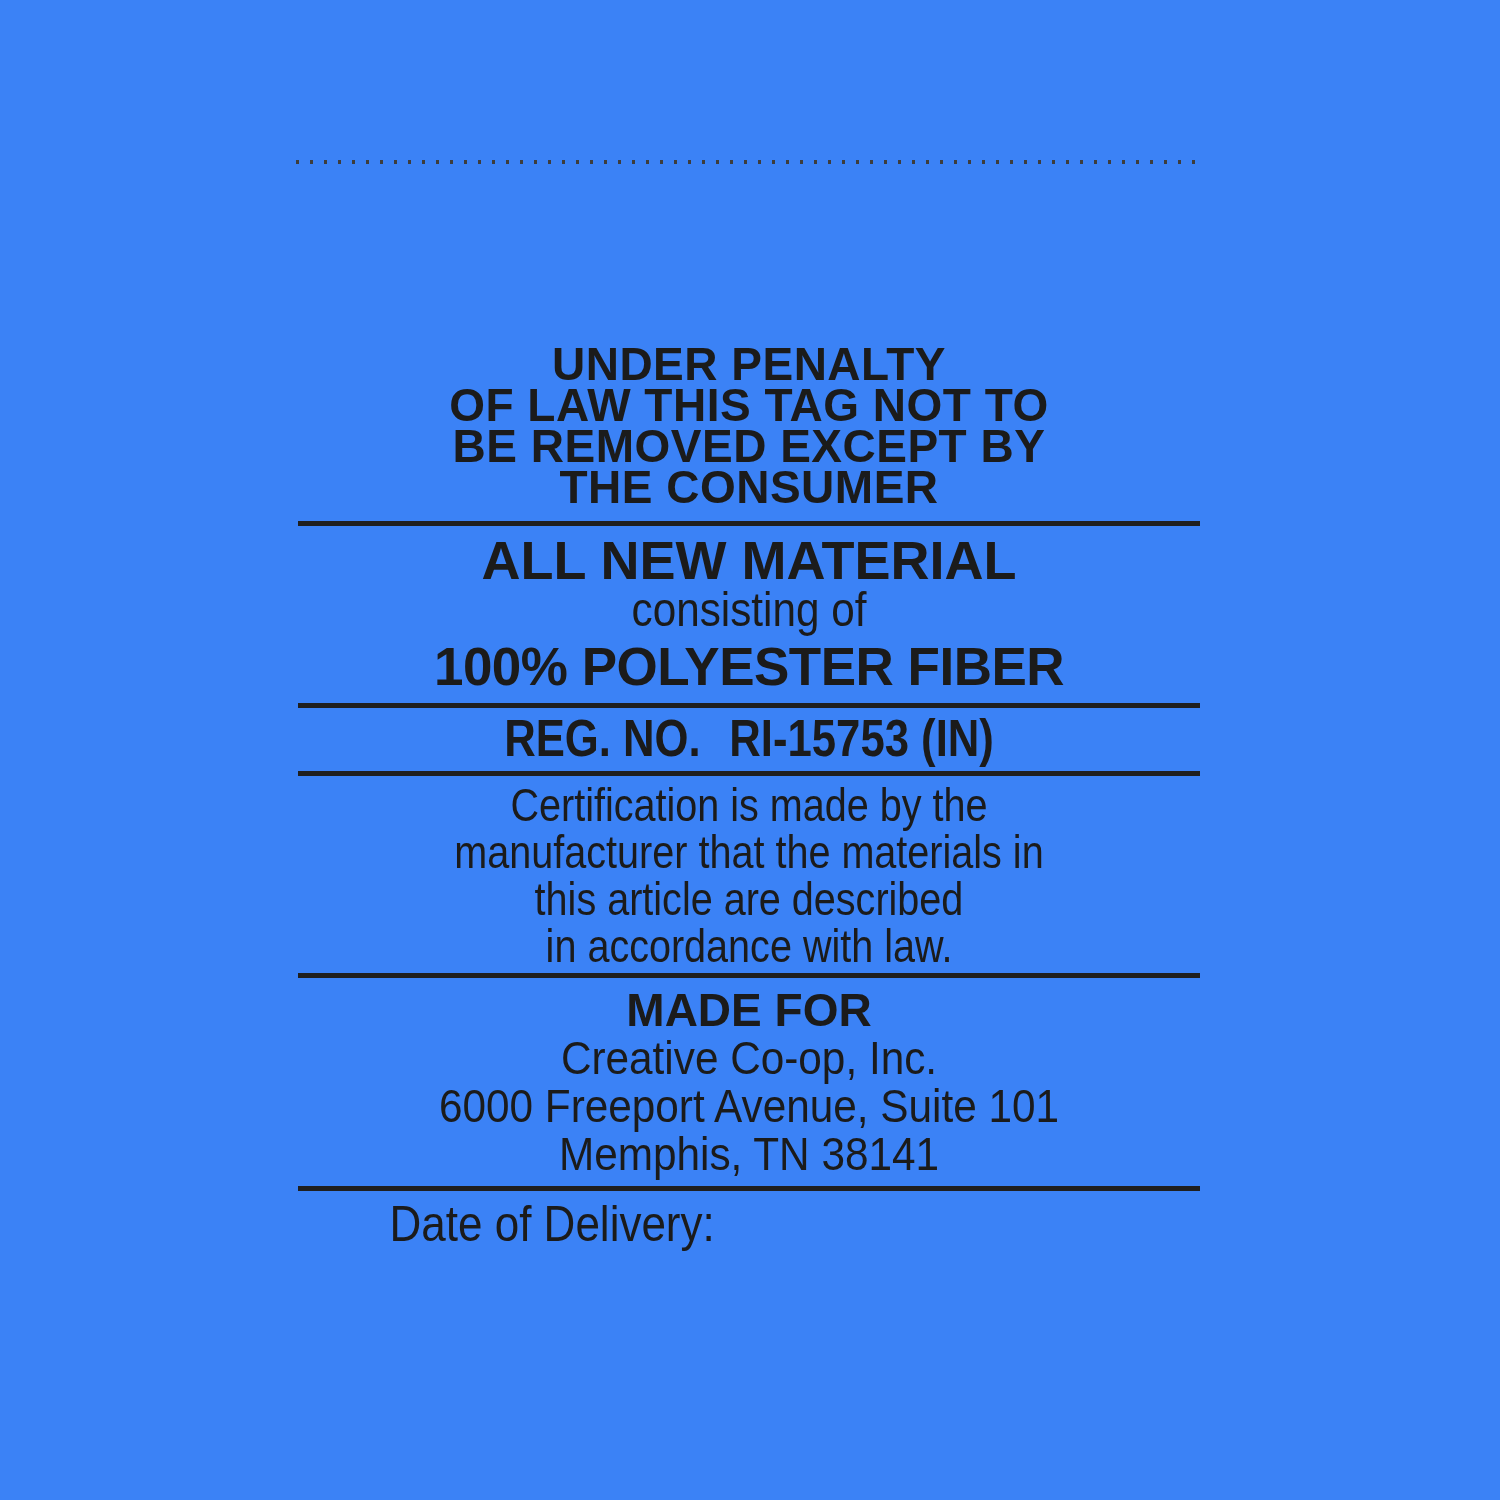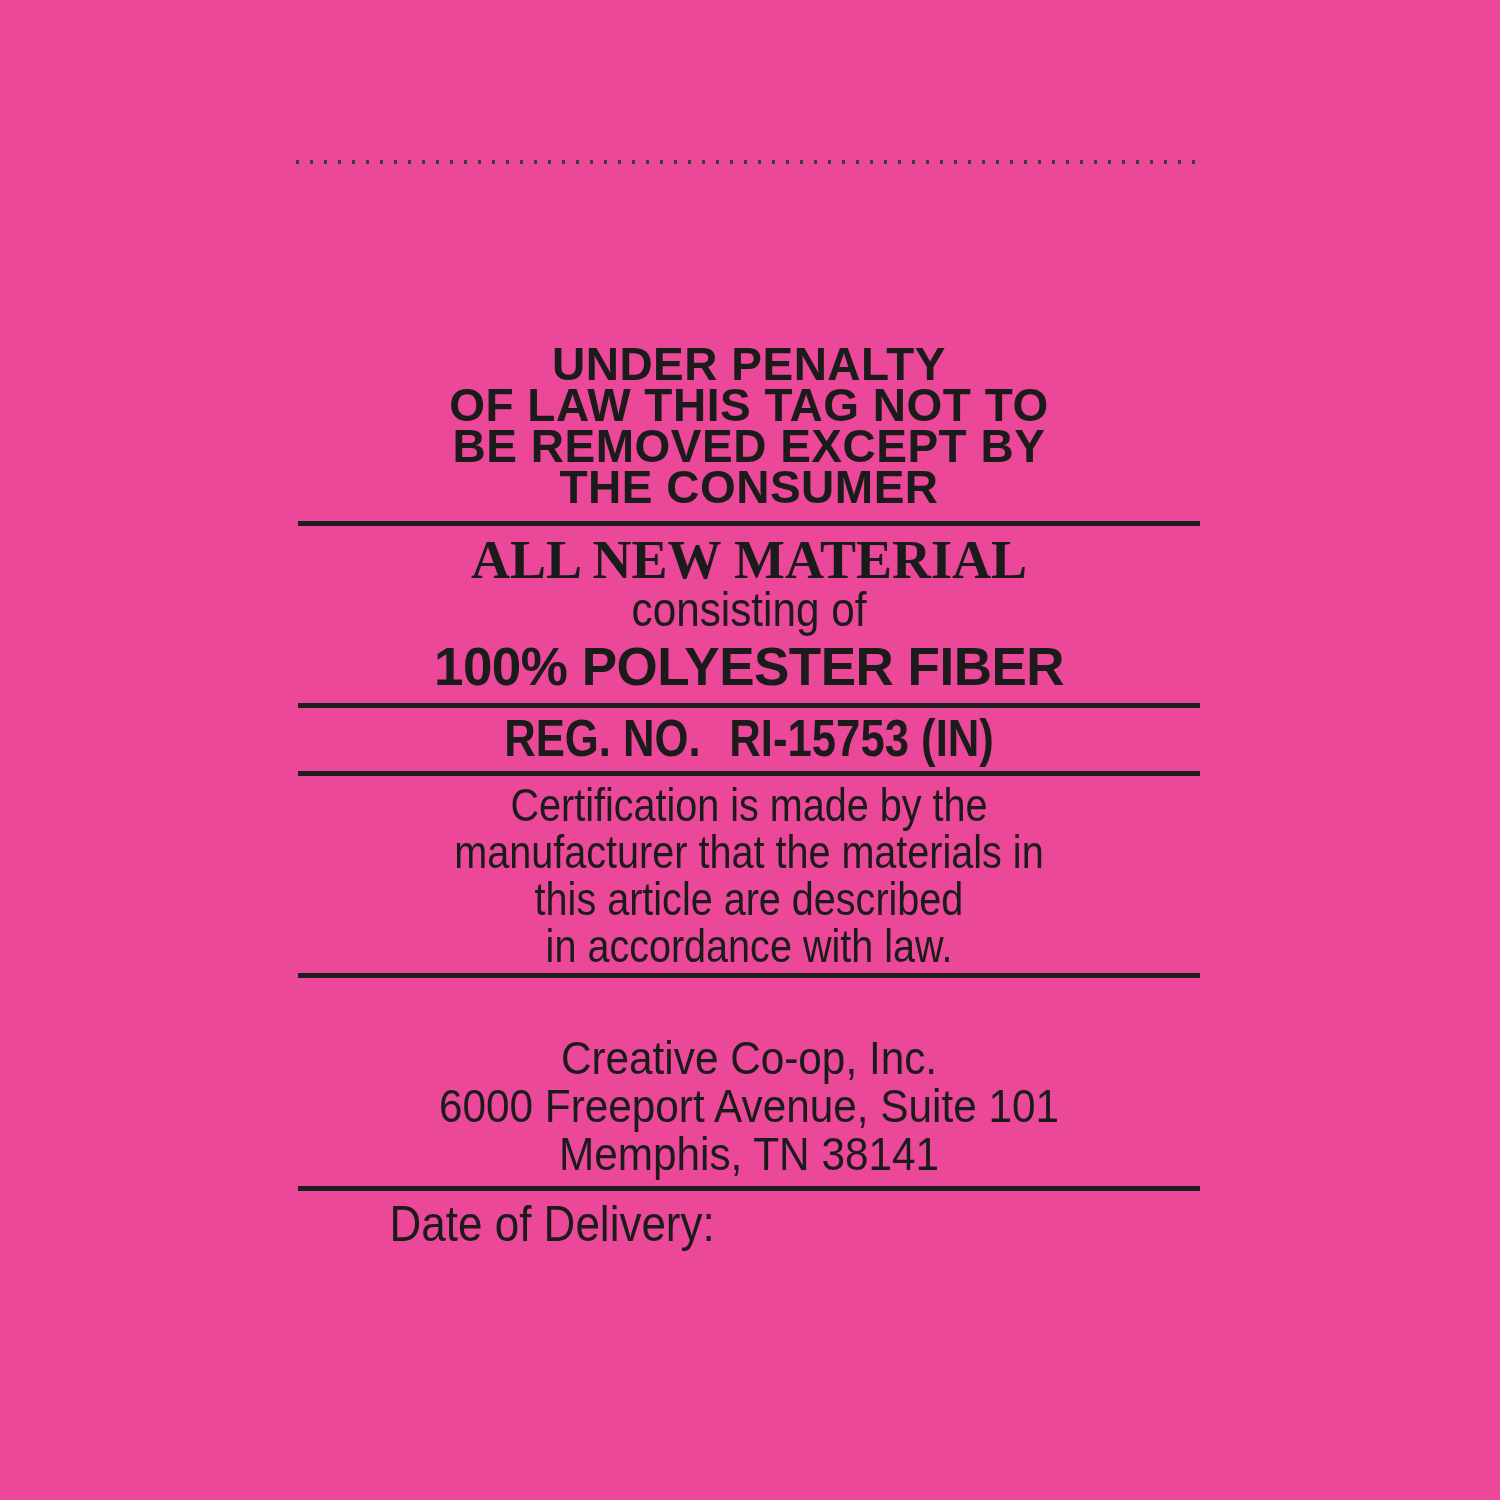--- a/index.html
+++ b/index.html
@@ -4,21 +4,21 @@
 <style>
   html, body {
     margin: 0;
     padding: 0;
     background: #ffffff;
   }
   .page {
     position: relative;
     width: 1500px;
     height: 1500px;
-    background: #ec4899;
+    background: #3b82f6;
     overflow: hidden;
     font-family: "Liberation Sans", sans-serif;
     color: #1b1b1b;
   }
   .perf {
     position: absolute;
     left: 296px;
     top: 160px;
     width: 900px;
     height: 4px;
@@ -43,21 +43,20 @@
   .penalty {
     top: 344px;
     font-size: 46px;
     line-height: 41px;
     letter-spacing: 0.5px;
   }
   .allnew {
     top: 534px;
     font-size: 54px;
     line-height: 52px;
-    font-family: Liberation Serif, serif;
   }
   .consisting {
     top: 586px;
     font-size: 48px;
     line-height: 48px;
     transform: scaleX(0.88);
   }
   .fiber {
     top: 640px;
     font-size: 53px;
@@ -141,20 +140,21 @@
 
   <div class="rule" style="top:771px"></div>
 
   <div class="txt cert">Certification is made by the
 manufacturer that the materials in
 this article are described
 in accordance with law.</div>
 
   <div class="rule" style="top:973px"></div>
 
+  <div class="txt b madefor">MADE FOR</div>
 
   <div class="txt company">Creative Co-op, Inc.</div>
 
   <div class="txt address">6000 Freeport Avenue, Suite 101
 Memphis, TN 38141</div>
 
   <div class="rule" style="top:1186px"></div>
 
   <div class="txt datelabel">Date of Delivery:</div>
 

